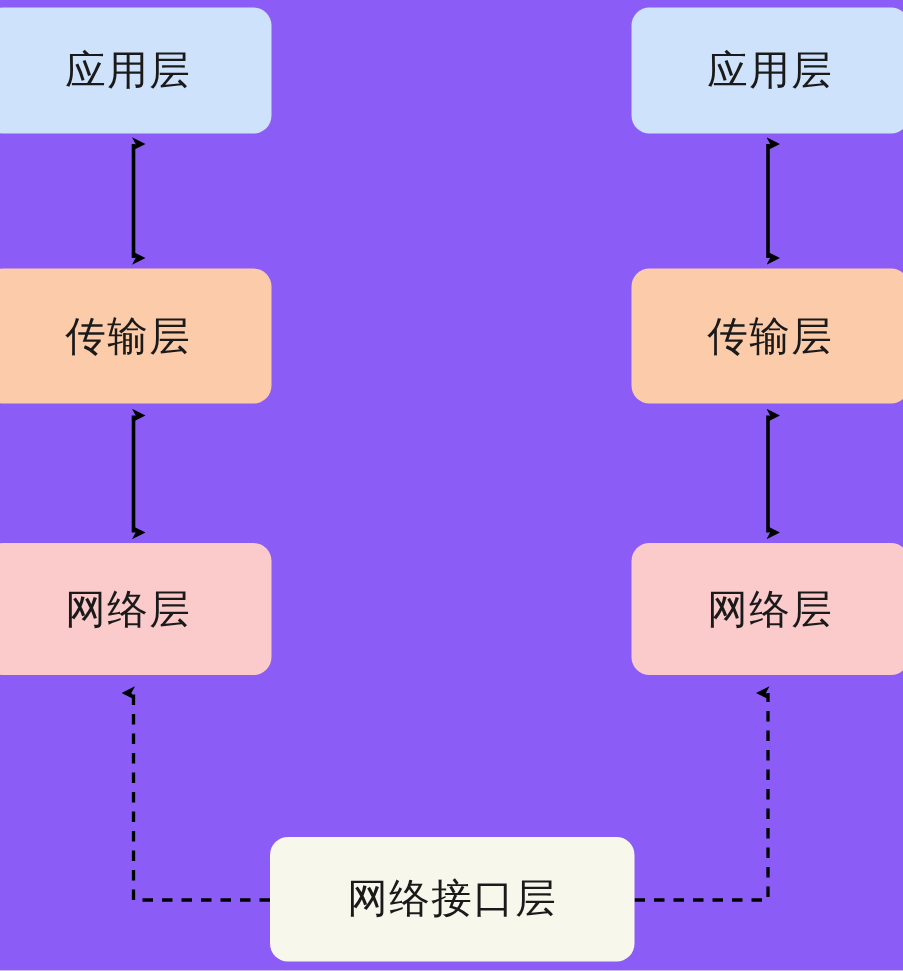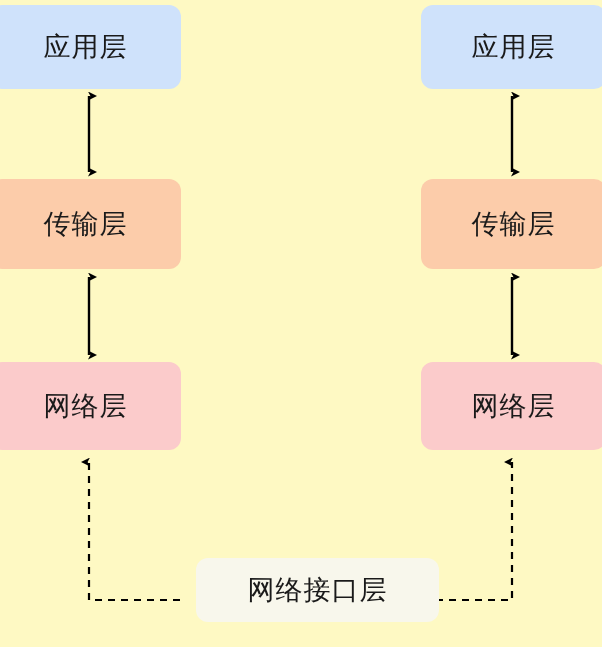--- a/index.html
+++ b/index.html
@@ -7,21 +7,21 @@
     padding: 0;
     background: #ffffff;
   }
   body {
     font-family: "Liberation Sans", "DejaVu Sans", sans-serif;
   }
   #canvas {
     position: relative;
     width: 602px;
     height: 647px;
-    background: #fef9c3;
+    background: #8b5cf6;
     overflow: hidden;
   }
   .node {
     position: absolute;
     display: flex;
     align-items: center;
     justify-content: center;
     border-radius: 12px;
     color: #1a1a1a;
     font-size: 27px;
@@ -32,21 +32,21 @@
   }
   
   #app-left      { left: -10px;  top: 5px;   width: 191px; height: 84px; background: #cfe2fb; }
   #transport-left{ left: -10px;  top: 179px; width: 191px; height: 90px; background: #fcccaa; }
   #network-left  { left: -10px;  top: 362px; width: 191px; height: 88px; background: #fbcbcb; }
   
   #app-right      { left: 421px; top: 5px;   width: 185px; height: 84px; background: #cfe2fb; }
   #transport-right{ left: 421px; top: 179px; width: 185px; height: 90px; background: #fcccaa; }
   #network-right  { left: 421px; top: 362px; width: 185px; height: 88px; background: #fbcbcb; }
   
-  #interface-node { left: 180px; top: 558px; width: 243px; height: 64px; background: #f8f7ec; margin-left: 16px; }
+  #interface-node { left: 180px; top: 558px; width: 243px; height: 83px; background: #f8f7ec; }
 
   .edge-layer {
     position: absolute;
     left: 0;
     top: 0;
     width: 602px;
     height: 647px;
     pointer-events: none;
   }
 </style>

